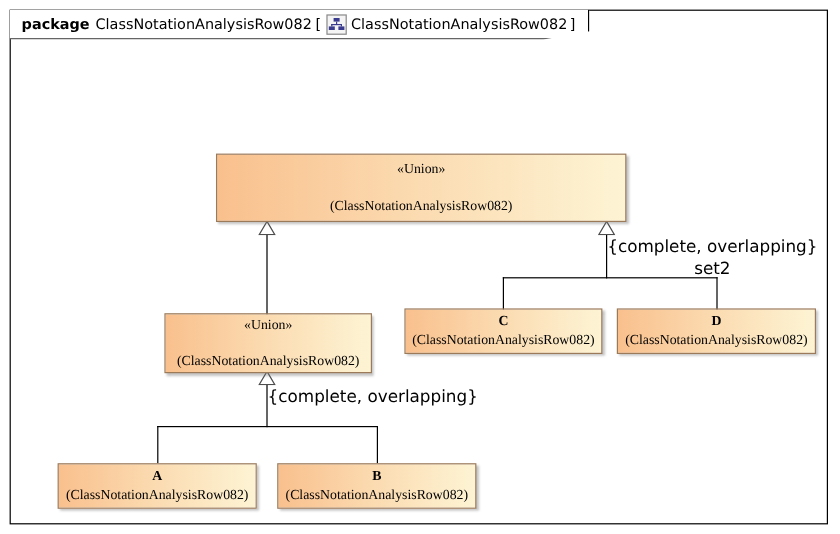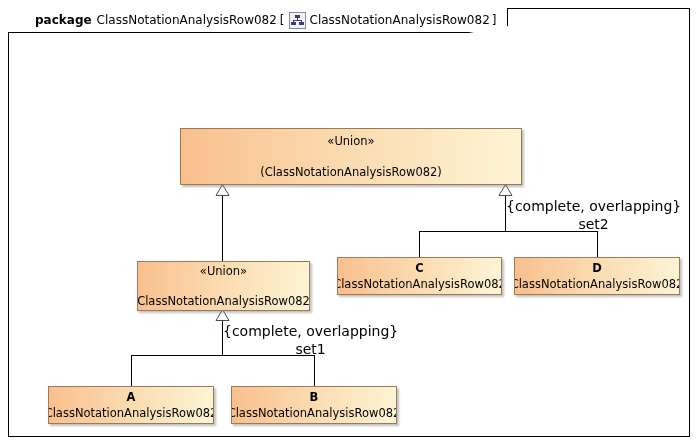--- a/index.html
+++ b/index.html
@@ -49,21 +49,20 @@
   }
   .pkg-tab-inner {
     display: flex;
     align-items: center;
     font-size: 12px;
     color: #000000;
   }
   .pkg-kw {
     font-weight: bold;
     margin-right: 5px;
-    margin-left: 17px;
   }
   .pkg-name { margin-right: 1px; }
   .pkg-brk { margin: 0 2px; }
   .diag-icon {
     width: 15px;
     height: 15px;
     border: 1px solid #8a8a8a;
     background: #f4f4f4;
     display: inline-block;
     position: relative;
@@ -92,20 +91,21 @@
     box-shadow: 2px 2px 2px rgba(120,120,120,0.45);
     display: flex;
     flex-direction: column;
     align-items: center;
     justify-content: center;
     text-align: left;
     color: #000000;
     font-size: 11.5px;
     line-height: 1.25;
     overflow: hidden;
+    font-family: Liberation Serif, serif;
   }
   .cls .stereo { display: block; }
   .cls .nm { font-weight: bold; display: block; }
   .cls .qual { display: block; }
   .cls.tall .stereo { margin-bottom: 16px; }
   .cls.small .nm { margin-bottom: 1px; }
 
   
   .ln {
     position: absolute;
@@ -212,16 +212,15 @@
     <span class="qual">(ClassNotationAnalysisRow082)</span>
   </div>
 
   <div class="constraint" style="left:506px; top:197px;">
     <span>{complete, overlapping}</span>
     <span class="setname">set2</span>
   </div>
 
   <div class="constraint" style="left:223px; top:322px;">
     <span>{complete, overlapping}</span>
-    <span class="setname">set1</span>
   </div>
 
 </div>
 
 </body></html>

